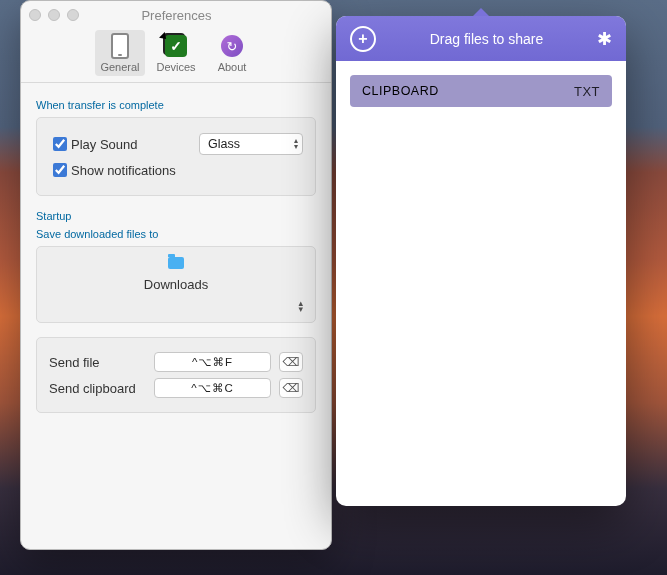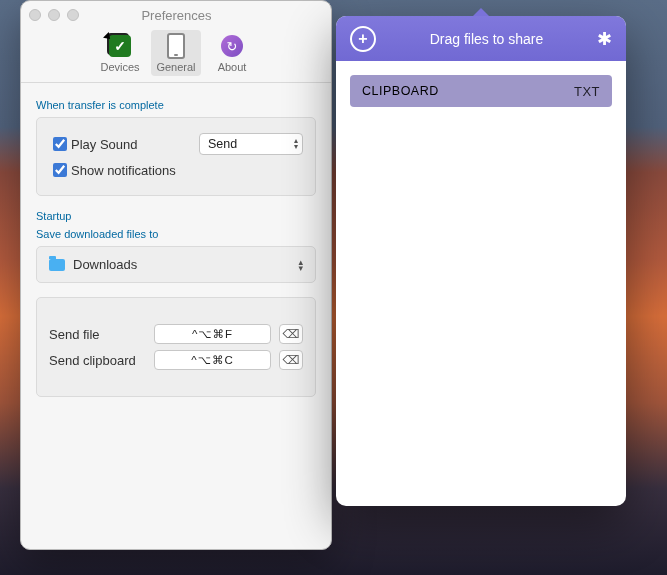--- a/index.html
+++ b/index.html
@@ -122,21 +122,21 @@
   .select {
     display:flex;align-items:center;justify-content:space-between;
     width:90px;height:20px;background:#fff;border:1px solid #c5c5c5;
     border-radius:4px;padding:0 4px 0 8px;font-size:12.5px;color:#222;
     margin-left:auto;
   }
   .updowns{display:flex;flex-direction:column;line-height:6px;font-size:8px;color:#555;}
   .folder-row{
     display:flex;align-items:center;gap:8px;
     background:#eeeeee;border:1px solid #dadada;border-radius:5px;
-    padding:10px 12px;margin-bottom:14px;
+    padding:10px 12px;margin-bottom:14px;flex-direction:column;
   }
   .folder-ico{width:16px;height:12px;background:#49b0f2;border-radius:2px;position:relative;}
   .folder-ico::before{content:"";position:absolute;top:-3px;left:0;width:7px;height:3px;background:#49b0f2;border-radius:1px 1px 0 0;}
   .fud{margin-left:auto;display:flex;flex-direction:column;line-height:6px;font-size:9px;color:#555;}
 
   .short-row{display:flex;align-items:center;margin:6px 0;}
   .short-row .lbl{flex:0 0 105px;}
   .short-field{
     flex:1;border:1px solid #c7c7c7;border-radius:4px;height:18px;
     background:#fff;text-align:center;font-size:11.5px;color:#222;
@@ -184,51 +184,51 @@
 
   <div class="prefs">
     <div class="titlebar">
       <div class="tl-btn"></div>
       <div class="tl-btn"></div>
       <div class="tl-btn"></div>
       <div class="tl-title">Preferences</div>
     </div>
 
     <div class="toolbar">
+      <div class="tool selected">
+        <div class="ico">
+            <div class="phone-ico"></div>
+          </div>
+        <span class="lbl">General</span>
+      </div>
       <div class="tool">
         <div class="ico" style="position:relative">
           <div class="dev-ico">
               <div class="dev-cursor"></div>
             </div>
         </div>
         <span class="lbl">Devices</span>
-      </div>
-      <div class="tool selected">
-        <div class="ico">
-            <div class="phone-ico"></div>
-          </div>
-        <span class="lbl">General</span>
       </div>
       <div class="tool">
         <div class="ico">
             <div class="about-ico">↻</div>
           </div>
         <span class="lbl">About</span>
       </div>
     </div>
 
     <div class="content">
 
       <div class="section-h">When transfer is complete</div>
       <div class="panel">
         <div class="row">
           <input type="checkbox" checked="" style="">
           <span>Play Sound</span>
           <div class="select">
-            <span>Send</span>
+            <span>Glass</span>
             <span class="updowns">
                 <span>▴</span>
                 <span>▾</span>
               </span>
           </div>
         </div>
         <div class="row">
           <input type="checkbox" checked="" style="">
           <span>Show notifications</span>
         </div>
@@ -239,21 +239,21 @@
       <div class="section-h">Save downloaded files to</div>
       <div class="folder-row">
         <div class="folder-ico"></div>
         <span>Downloads</span>
         <span class="fud">
             <span>▴</span>
             <span>▾</span>
           </span>
       </div>
 
-      <div class="panel" style="padding:20px 12px;">
+      <div class="panel" style="padding:8px 12px;">
         <div class="short-row">
           <span class="lbl">Send file</span>
           <div class="short-field">^⌥⌘F</div>
           <div class="clr">
             <span>⌫</span>
           </div>
         </div>
         <div class="short-row">
           <span class="lbl">Send clipboard</span>
           <div class="short-field">^⌥⌘C</div>

